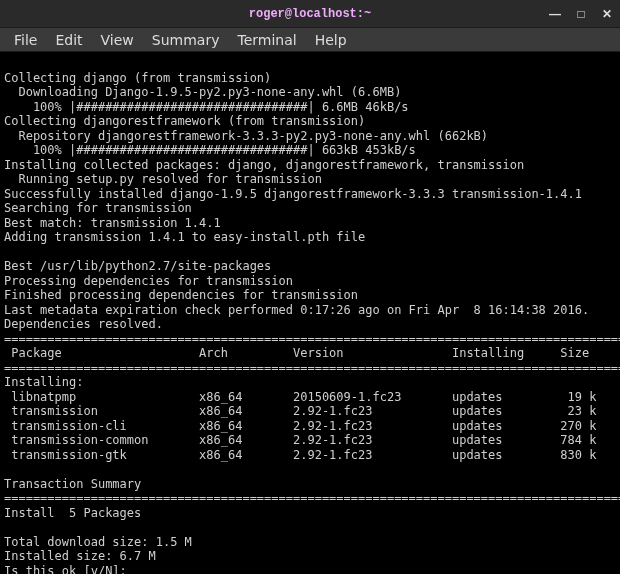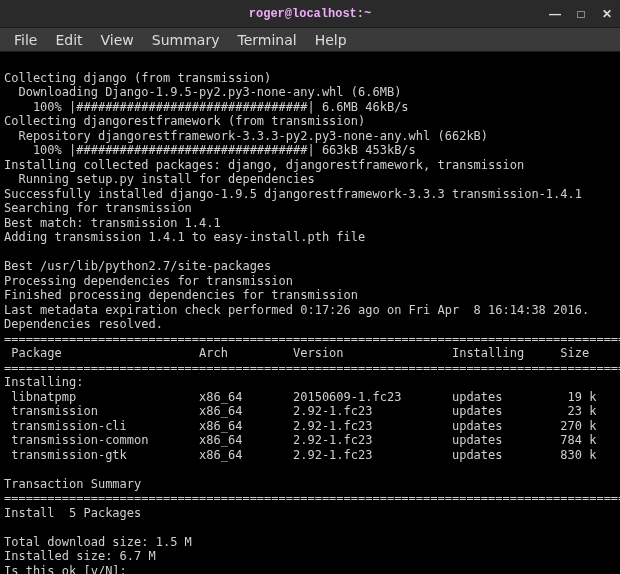--- a/index.html
+++ b/index.html
@@ -104,21 +104,21 @@
   </div>
 
   <div class="terminal">
 <span class="line">Collecting django (from transmission)</span>
 <span class="line">  Downloading Django-1.9.5-py2.py3-none-any.whl (6.6MB)</span>
 <span class="line">    100% |################################| 6.6MB 46kB/s</span>
 <span class="line">Collecting djangorestframework (from transmission)</span>
 <span class="line">  Repository djangorestframework-3.3.3-py2.py3-none-any.whl (662kB)</span>
 <span class="line">    100% |################################| 663kB 453kB/s</span>
 <span class="line">Installing collected packages: django, djangorestframework, transmission</span>
-<span class="line">  Running setup.py install for dependencies</span>
+<span class="line">  Running setup.py resolved for transmission</span>
 <span class="line">Successfully installed django-1.9.5 djangorestframework-3.3.3 transmission-1.4.1</span>
 <span class="line">Searching for transmission</span>
 <span class="line">Best match: transmission 1.4.1</span>
 <span class="line">Adding transmission 1.4.1 to easy-install.pth file</span>
 <span class="line"></span>
 <span class="line">Best /usr/lib/python2.7/site-packages</span>
 <span class="line">Processing dependencies for transmission</span>
 <span class="line">Finished processing dependencies for transmission</span>
 <span class="line">Last metadata expiration check performed 0:17:26 ago on Fri Apr  8 16:14:38 2016.</span>
 <span class="line">Dependencies resolved.</span>

